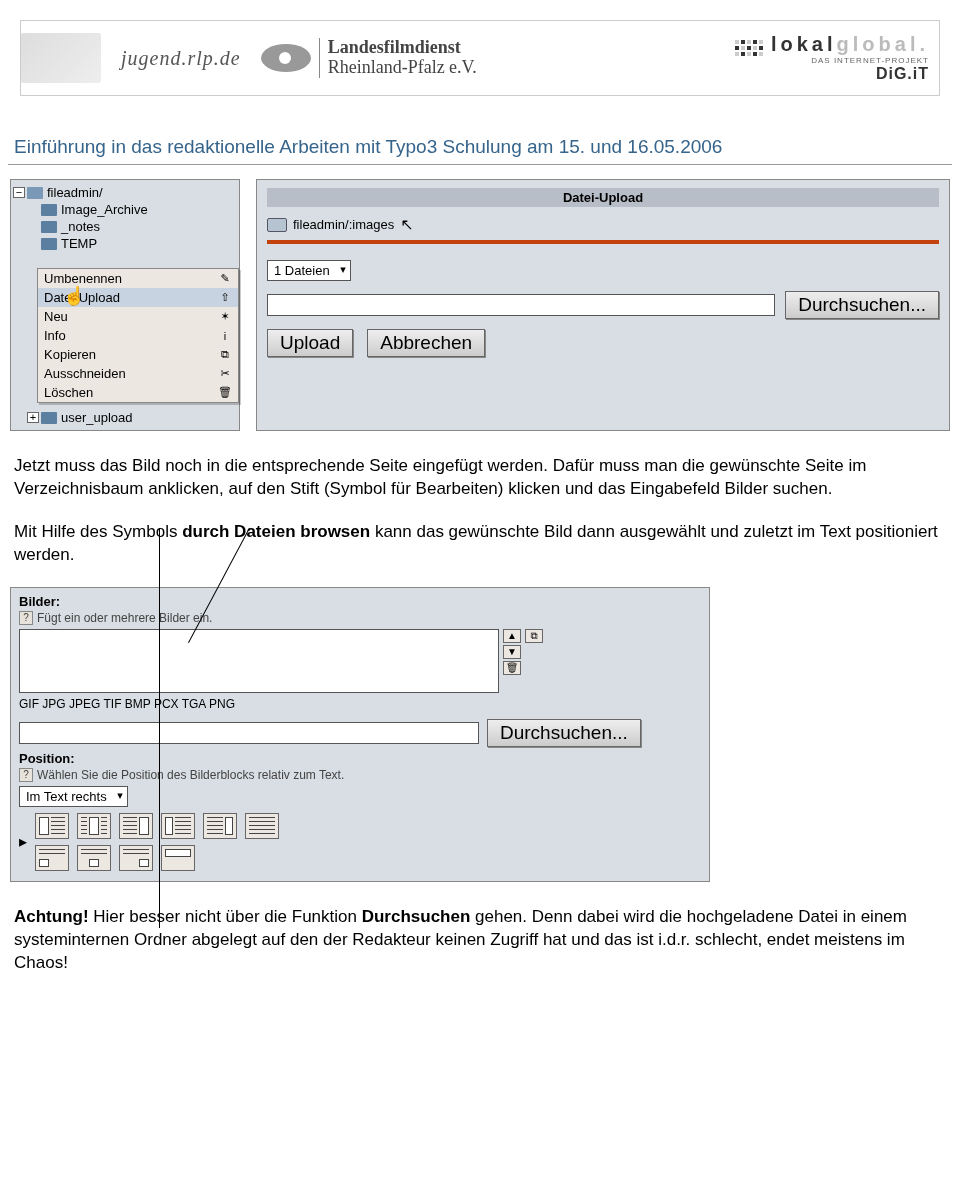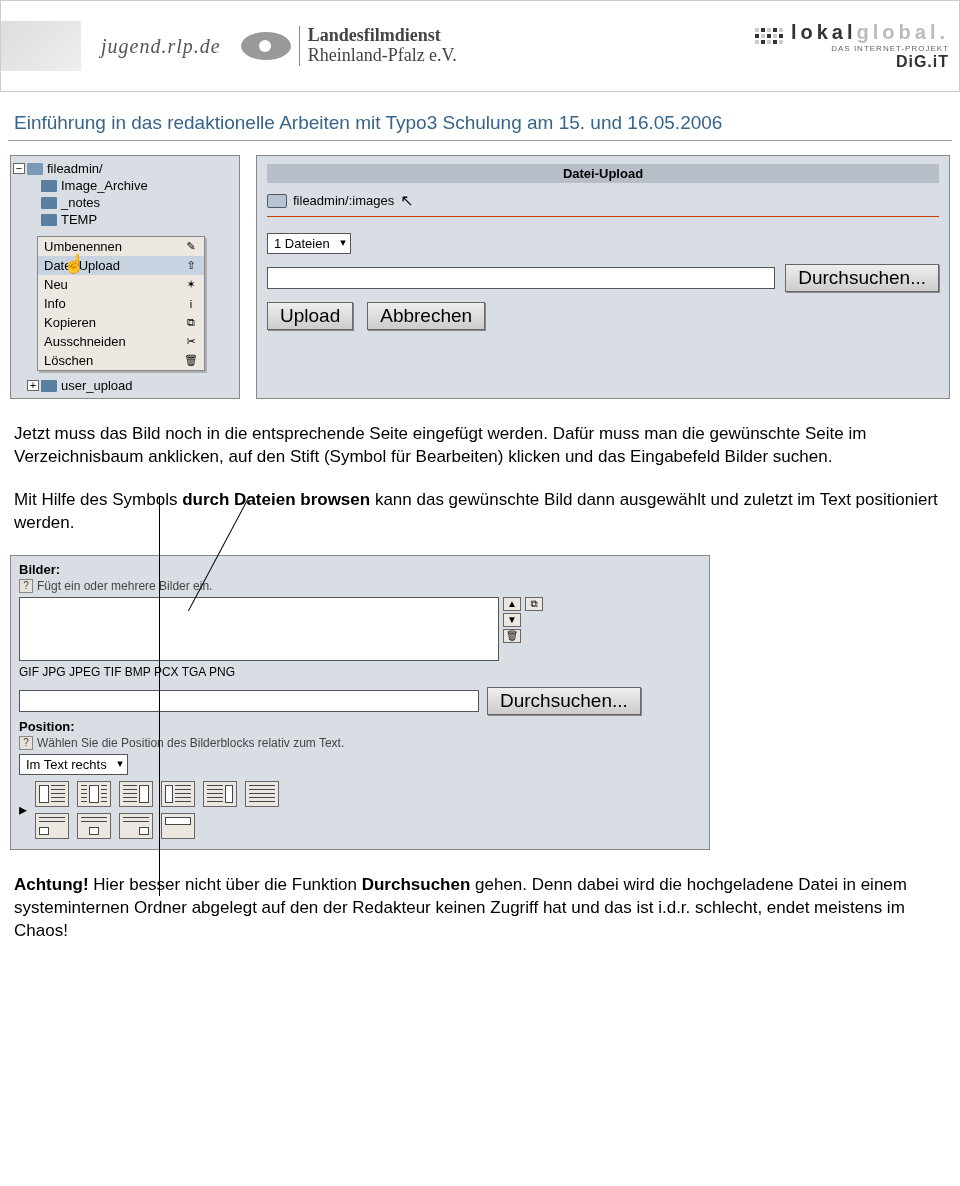--- a/index.html
+++ b/index.html
@@ -1,17 +1,17 @@
 <!DOCTYPE html>
 <html><head>
 <meta charset="utf-8">
 <style>
   * { box-sizing: border-box; margin: 0; padding: 0; }
   body { font-family: Arial, Helvetica, sans-serif; background: #fff; color: #000; width: 960px; }
-  .header-banner { display: flex; align-items: center; gap: 20px; padding: 20px 0; border: 1px solid #ccc; margin: 0; }
+  .header-banner { display: flex; align-items: center; gap: 20px; padding: 12px 0; border: 1px solid #ccc; margin: 20px; }
   .logo-block { display: flex; align-items: center; gap: 8px; font-family: Georgia, serif; }
   .logo-jugend { font-size: 20px; font-style: italic; color: #555; letter-spacing: 1px; }
   .logo-lfd { font-size: 18px; font-weight: bold; color: #444; line-height: 1.1; }
   .logo-lokal { font-size: 20px; font-weight: bold; letter-spacing: 4px; color: #333; }
   .logo-lokal .global { color: #bbb; }
   .logo-sub { font-size: 8px; color: #666; letter-spacing: 1px; }
   .logo-digit { font-size: 16px; font-weight: bold; color: #333; letter-spacing: 1px; }
   .people-photo { width: 80px; height: 50px; background: linear-gradient(135deg,#ddd,#eee); border-radius: 2px; }
   .eye-shape { width: 50px; height: 28px; background: #999; border-radius: 50%; position: relative; }
   .eye-shape::after { content: ''; position: absolute; top: 8px; left: 18px; width: 12px; height: 12px; background: #fff; border-radius: 50%; }
@@ -22,28 +22,28 @@
   .page-title { color: #36648b; font-size: 19px; padding: 20px 6px 6px; border-bottom: 1px solid #999; margin: 0 8px 14px; }
 
   .typo3-frame { display: flex; gap: 16px; margin: 0 10px 24px; }
   .tree-panel { width: 230px; background: #d9dee4; border: 1px solid #888; padding: 4px 2px; font-size: 13px; }
   .tree-row { display: flex; align-items: center; gap: 2px; padding: 1px 0; }
   .tree-toggle { width: 12px; text-align: center; font-size: 11px; border: 1px solid #666; height: 11px; line-height: 9px; background: #fff; cursor: pointer; }
   .tree-blank { width: 12px; display: inline-block; }
   .folder-icon { width: 16px; height: 12px; background: #5a7fa0; border-radius: 1px; display: inline-block; }
   .folder-icon.open { background: #7a99b6; }
   .tree-label { padding-left: 2px; }
-  .ctx-menu { background: #ece7e0; border: 1px solid #888; margin: 8px 0 2px 24px; width: 168px; box-shadow: 2px 2px 0 rgba(0,0,0,0.2); }
+  .ctx-menu { background: #ece7e0; border: 1px solid #888; margin: 16px 0 2px 24px; width: 202px; box-shadow: 2px 2px 0 rgba(0,0,0,0.2); }
   .ctx-item { display: flex; justify-content: space-between; align-items: center; padding: 2px 6px; font-size: 13px; cursor: pointer; }
   .ctx-item.hl { background: #c7d3e0; }
   .ctx-icon { width: 14px; height: 14px; display: inline-flex; align-items: center; justify-content: center; font-size: 11px; }
 
   .upload-panel { flex: 1; background: #d9dee4; border: 1px solid #888; padding: 8px 10px; font-size: 13px; }
   .panel-title { background: #b7bec7; text-align: center; font-weight: bold; padding: 2px; margin-bottom: 6px; }
-  .path-row { display: flex; align-items: center; gap: 6px; border-bottom: 1px solid #c2410c; padding: 2px 0 6px; margin-bottom: 16px; }
+  .path-row { display: flex; align-items: center; gap: 6px; border-bottom: 4px solid #c2410c; padding: 2px 0 6px; margin-bottom: 16px; }
   .path-row .drive-icon { width: 20px; height: 14px; background: #b5c4d0; border: 1px solid #556; border-radius: 2px; }
   .form-row { display: flex; align-items: center; gap: 10px; margin: 10px 0; }
   .dd { background: #fff; border: 1px solid #555; padding: 2px 20px 2px 6px; font-size: 13px; position: relative; }
   .dd::after { content: '▾'; position: absolute; right: 4px; top: 2px; font-size: 11px; }
   .checkbox-box { width: 14px; height: 14px; border: 1px solid #555; background: #fff; display: inline-block; }
   .text-input { background: #fff; border: 1px solid #555; height: 22px; flex: 1; }
   .gray-btn { background: linear-gradient(#eee,#ccc); border: 1px solid #666; padding: 2px 12px; font-size: 19px; cursor: pointer; box-shadow: 1px 1px 0 #888; }
 
   .body-text { font-size: 17px; margin: 0 14px 20px; line-height: 1.35; }
   .bold { font-weight: bold; }

